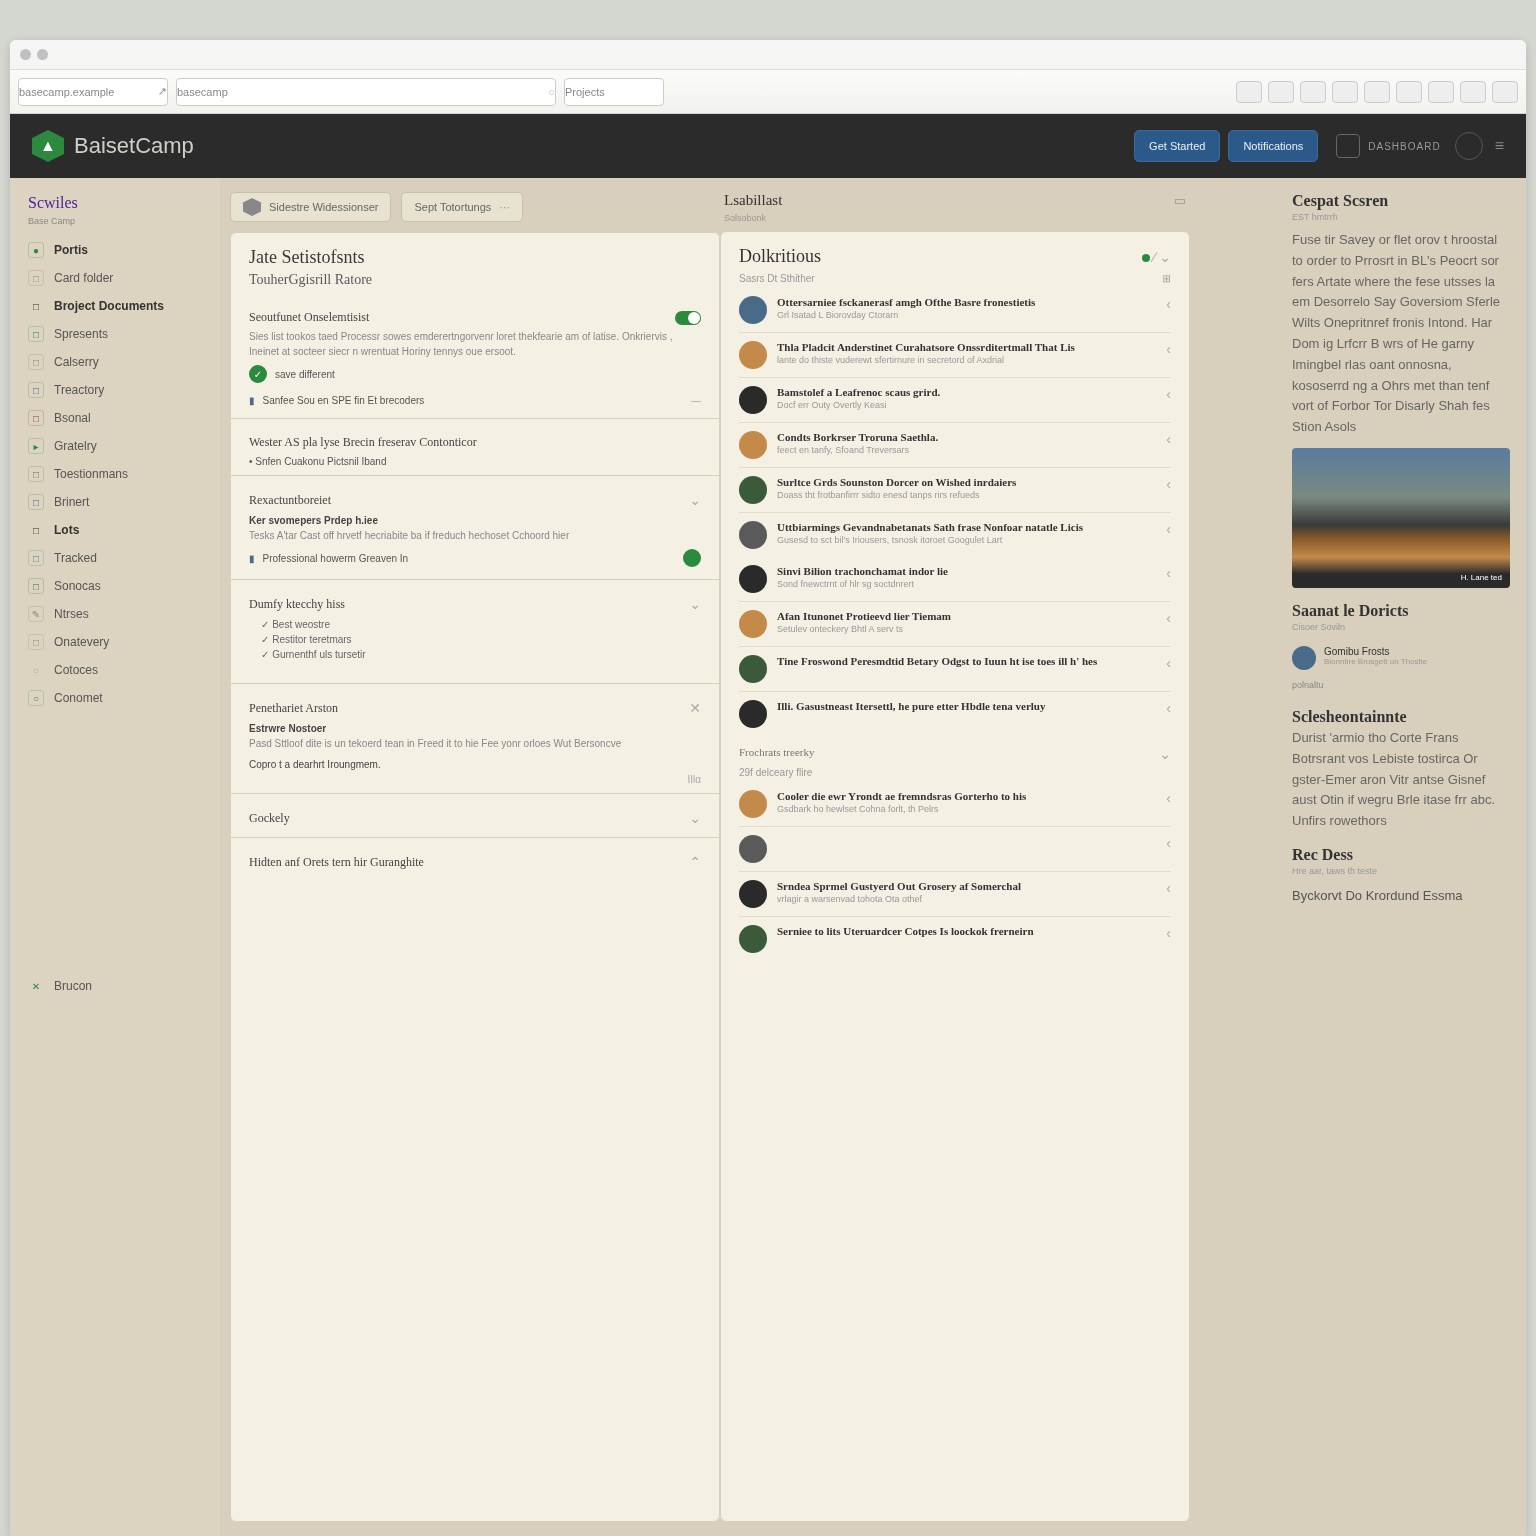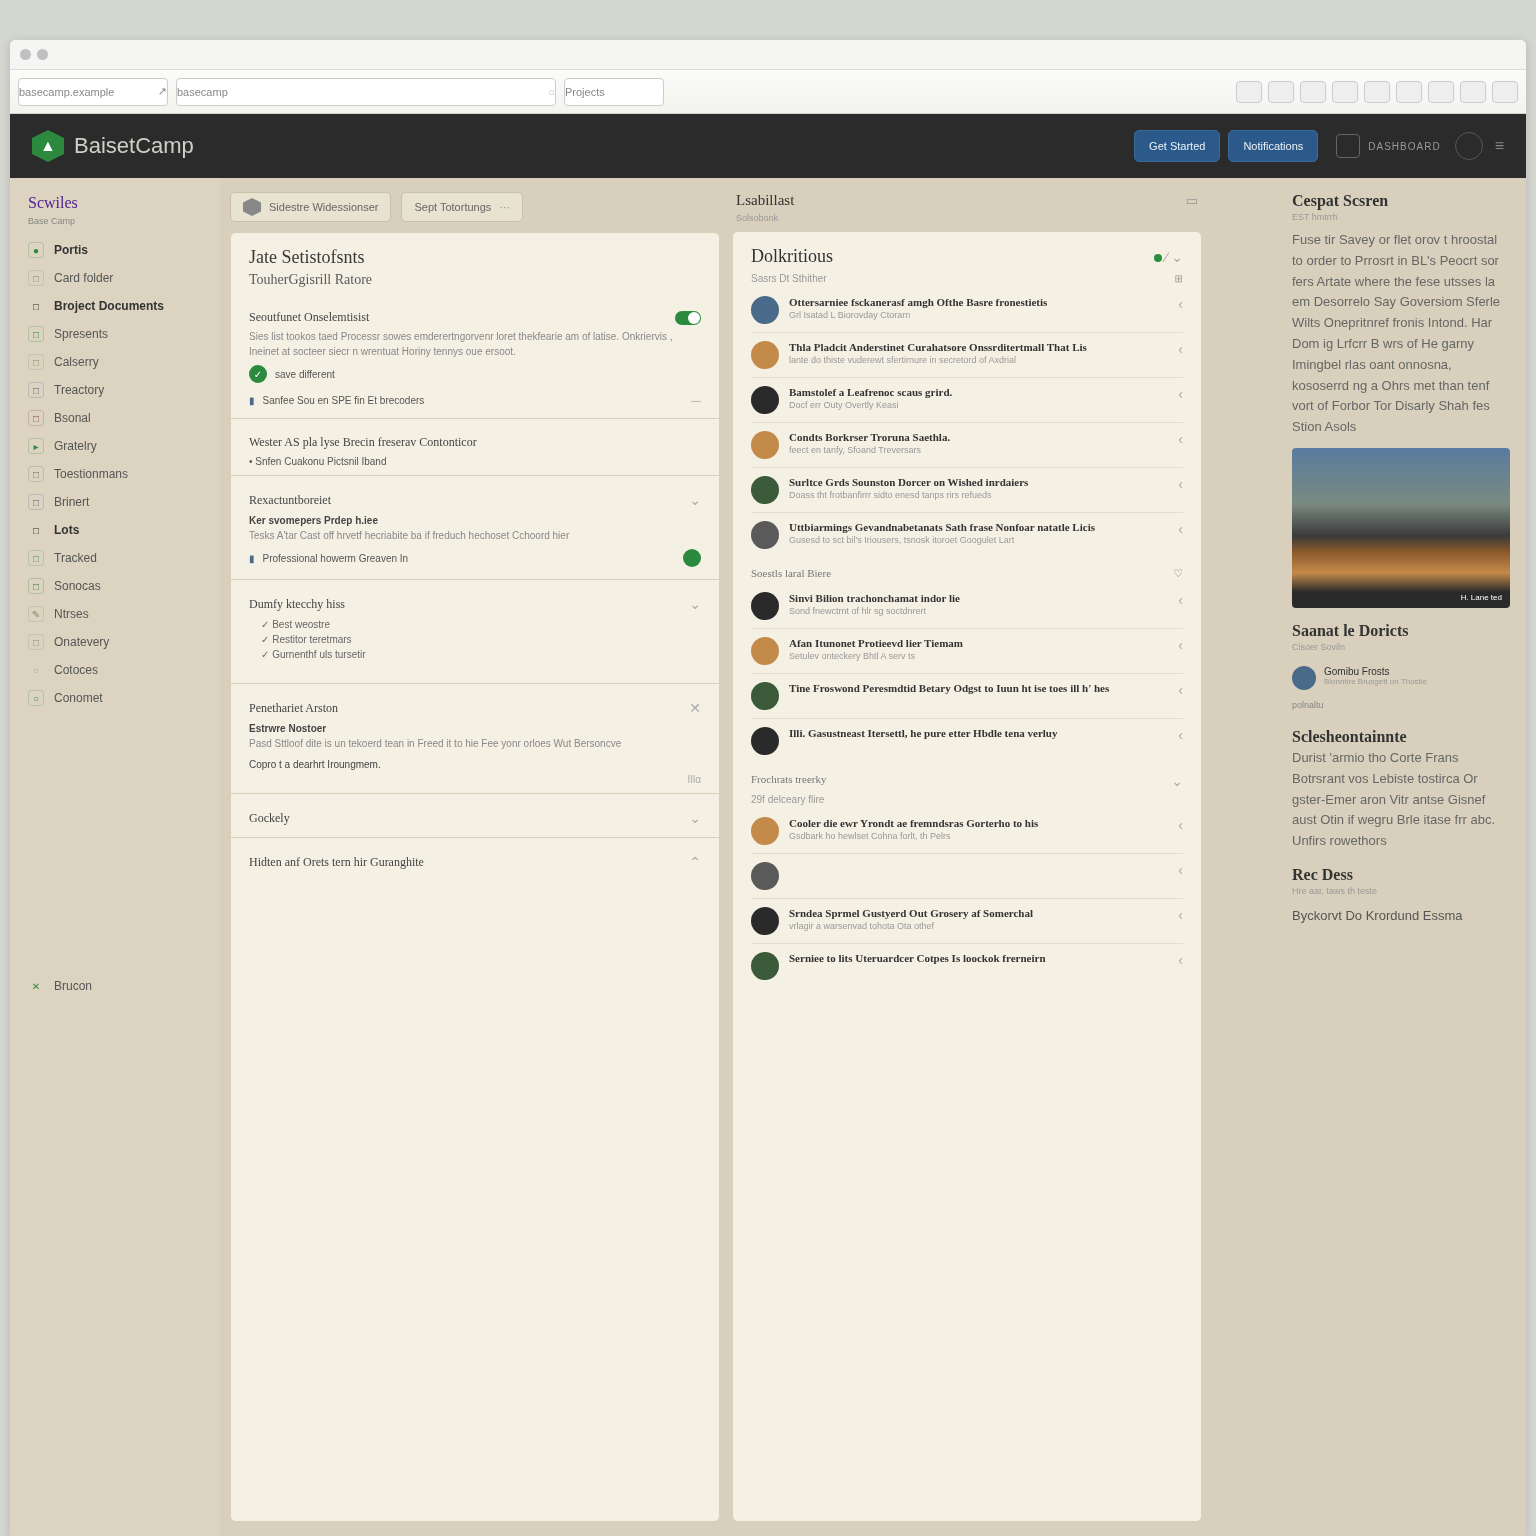--- a/index.html
+++ b/index.html
@@ -26,21 +26,21 @@
 
 .body { display: flex; background: #d8d0bc; height: 1358px; }
 
 .sidebar { width: 210px; background: #dcd4c0; padding: 16px 0; }
 .side-title { font-family: Georgia, serif; font-size: 16px; padding: 0 18px 4px; color: #4c1d95; }
 .side-sub { font-size: 9px; color: #888; padding: 0 18px 10px; }
 .side-item { display: flex; align-items: center; gap: 10px; padding: 6px 18px; font-size: 12px; color: #555; cursor: pointer; }
 .side-item .ic { width: 16px; height: 16px; border-radius: 3px; font-size: 10px; display: flex; align-items: center; justify-content: center; }
 .side-item.bold { font-weight: 600; color: #333; }
 
-.main { flex: 1; padding: 14px 10px; display: flex; gap: 12px; }
+.main { flex: 1; padding: 14px 10px; display: flex; }
 
 .topchips { display: flex; gap: 10px; margin-bottom: 10px; align-items: center; }
 .chip { height: 30px; padding: 0 12px; background: #e8e2d0; border: 1px solid #c8c0a8; border-radius: 5px; font-size: 11px; color: #666; display: flex; align-items: center; gap: 8px; }
 .chip .hex { width: 18px; height: 18px; background: #888; clip-path: polygon(50% 0,100% 25%,100% 75%,50% 100%,0 75%,0 25%); }
 
 .col { display: flex; flex-direction: column; }
 .panel { background: #f4f0e4; border: 1px solid #d8d0b8; border-radius: 6px; padding: 14px 18px; }
 .phead { font-family: Georgia, serif; font-size: 18px; color: #3a3a3a; margin-bottom: 4px; }
 .psub { font-family: Georgia, serif; font-size: 14px; color: #5a5a5a; margin-bottom: 12px; }
 .section-title { font-family: Georgia, serif; font-size: 12px; color: #444; padding: 10px 0 4px; display: flex; justify-content: space-between; align-items: center; }
@@ -60,21 +60,21 @@
 .feed-item:last-child { border-bottom: none; }
 .av { width: 28px; height: 28px; border-radius: 50%; flex-shrink: 0; }
 .feed-text .t { font-family: Georgia, serif; font-size: 11px; color: #333; font-weight: 600; }
 .feed-text .d { font-size: 9px; color: #999; margin-top: 2px; }
 .feed-group { font-family: Georgia, serif; font-size: 11px; color: #777; padding: 10px 0 4px; display: flex; justify-content: space-between; }
 
 .rsb { width: 250px; padding: 14px 16px; }
 .rsb h3 { font-family: Georgia, serif; font-size: 16px; color: #333; margin-bottom: 2px; }
 .rsb .sub { font-size: 9px; color: #999; margin-bottom: 8px; }
 .rsb p { font-size: 13px; color: #666; line-height: 1.6; margin-bottom: 10px; }
-.rimg { width: 100%; height: 160px; border-radius: 4px; background: linear-gradient(180deg,#5a7ba0 0%,#7a8a80 35%,#3a3a3a 55%,#8a5a2a 65%,#c48a4a 78%,#2a2a2a 90%); position: relative; margin-bottom: 14px; }
+.rimg { width: 100%; height: 140px; border-radius: 4px; background: linear-gradient(180deg,#5a7ba0 0%,#7a8a80 35%,#3a3a3a 55%,#8a5a2a 65%,#c48a4a 78%,#2a2a2a 90%); position: relative; margin-bottom: 14px; }
 .rimg .cap { position: absolute; bottom: 6px; right: 8px; font-size: 8px; color: #fff; }
 .rcard { display: flex; gap: 8px; padding: 6px 0; }
 .rcard .rcic { width: 24px; height: 24px; border-radius: 50%; background: #4a6a8a; flex-shrink: 0; }
 .rcard .rct .n { font-size: 10px; color: #333; }
 .rcard .rct .m { font-size: 8px; color: #999; }
 .rlabel { font-size: 9px; color: #888; margin-top: 4px; }
 </style>
 </head>
 <body>
 
@@ -349,24 +349,20 @@
               </div>
               <div class="feed-item">
                 <div class="av" style="background:#5a5a5a"></div>
                 <div class="feed-text">
                   <div class="t">Uttbiarmings Gevandnabetanats Sath frase Nonfoar natatle Licis</div>
                   <div class="d">Gusesd to sct bil's Iriousers, tsnosk itoroet Googulet Lart</div>
                 </div>
                 <span class="chev" style="margin-left:auto">‹</span>
               </div>
             </div>
-          <div class="feed-group">
-              <span>Soestls laral Biere</span>
-              <span>♡</span>
-            </div>
           <div id="feed2">
               <div class="feed-item">
                 <div class="av" style="background:#2a2a2a"></div>
                 <div class="feed-text">
                   <div class="t">Sinvi Bilion trachonchamat indor lie</div>
                   <div class="d">Sond fnewctrnt of hlr sg soctdnrert</div>
                 </div>
                 <span class="chev" style="margin-left:auto">‹</span>
               </div>
               <div class="feed-item">

